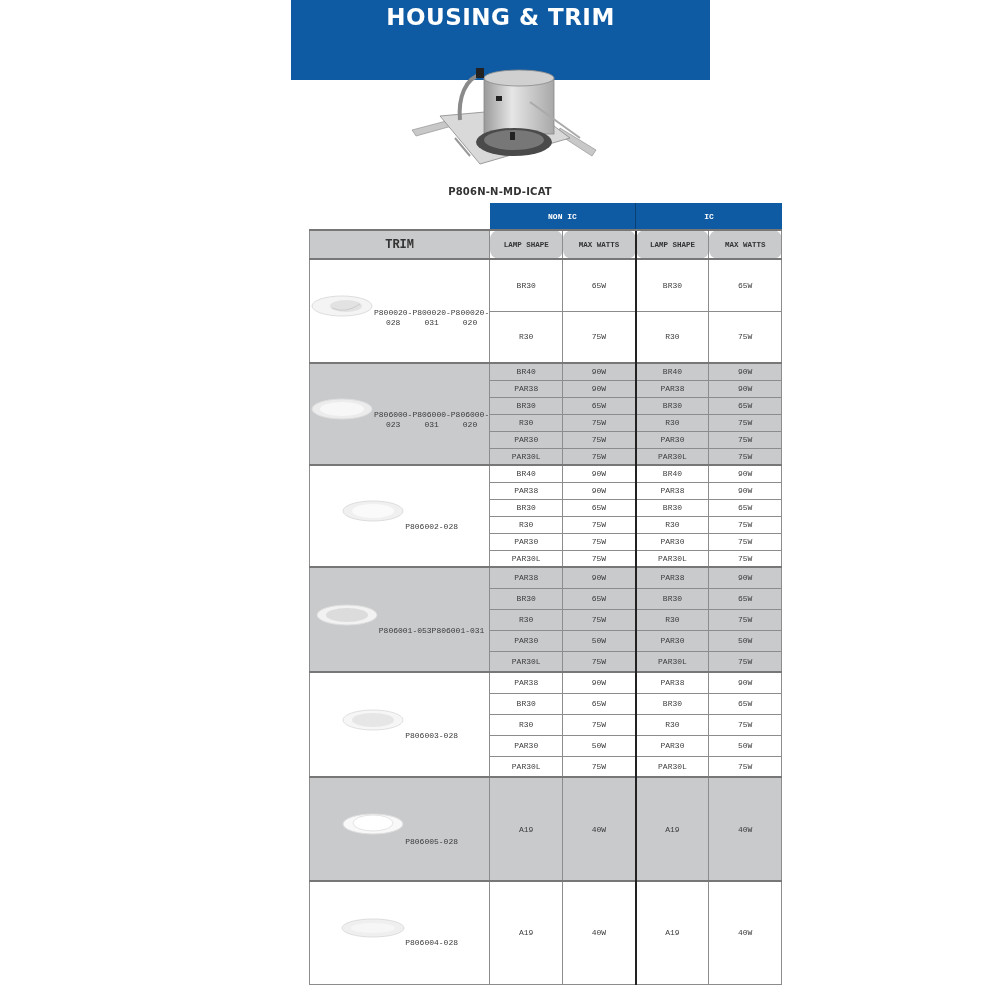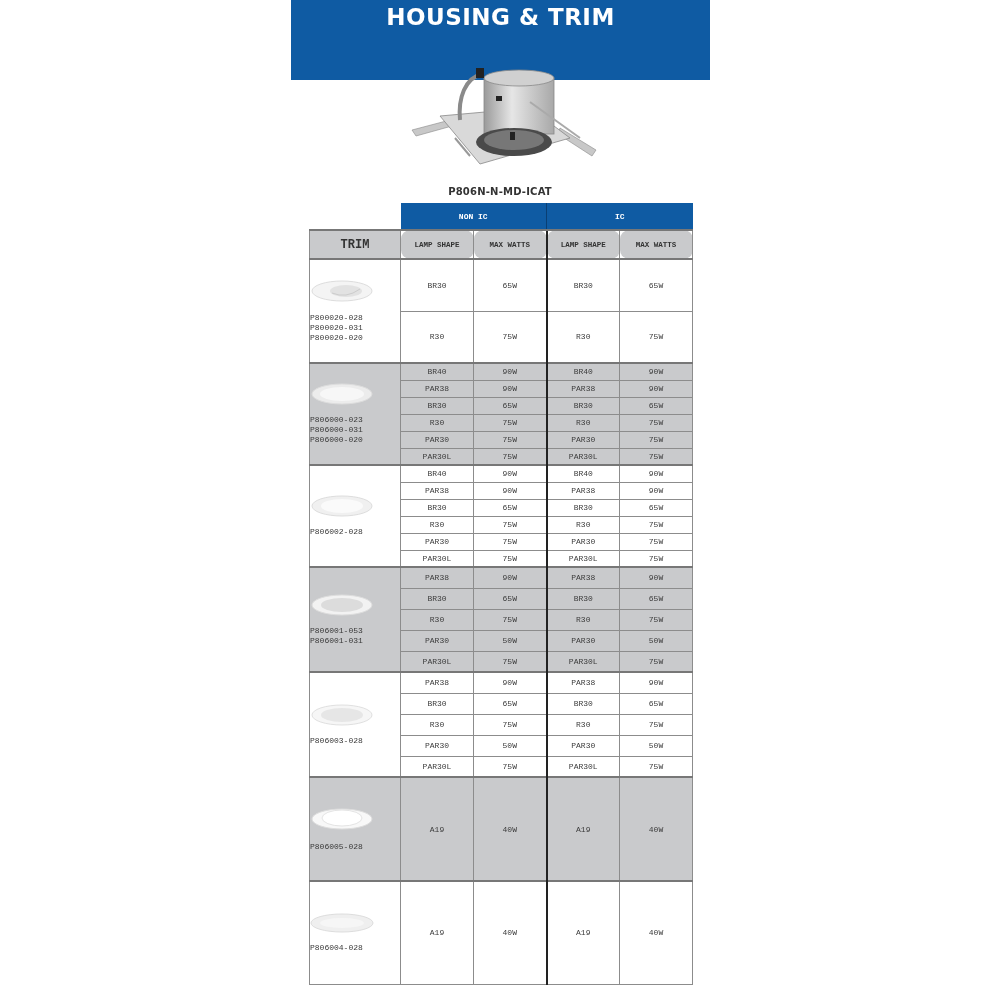--- a/index.html
+++ b/index.html
@@ -21,21 +21,21 @@
   th.group { background:#0f5ba3; color:#fff; font-weight:bold; font-size:8px;
              height:26px; border:none !important; }
   th.colhead { background:#c9cacc; font-weight:bold; font-size:7.5px; height:27px; color:#333;
                border-top:2px solid #777 !important;border-radius:9px; }
   th.trimhead { background:#c9cacc; font-weight:bold; font-size:12px; color:#333;
                 border-top:2px solid #777 !important; }
   .divider { border-left:2px solid #222 !important; }
   .grp-gray td { background:#c9cacc; }
   .grp-white td { background:#ffffff; }
   td.trim { position:relative; }
-  .trim-wrap { display:flex; flex-direction:column; align-items:flex-start; justify-content:center; }
+  .trim-wrap { display:flex; flex-direction:row; align-items:flex-end; justify-content:center; }
   .trim-model { font-size:8px; line-height:10px; color:#3a3a3a; }
   .trim-img { margin-bottom:8px; }
   .grp-top td { border-top:2px solid #777 !important; }
 </style>
 </head>
 <body>
 
 <div class="banner">
   <div class="line">HOUSING &amp; TRIM</div>
 </div>

